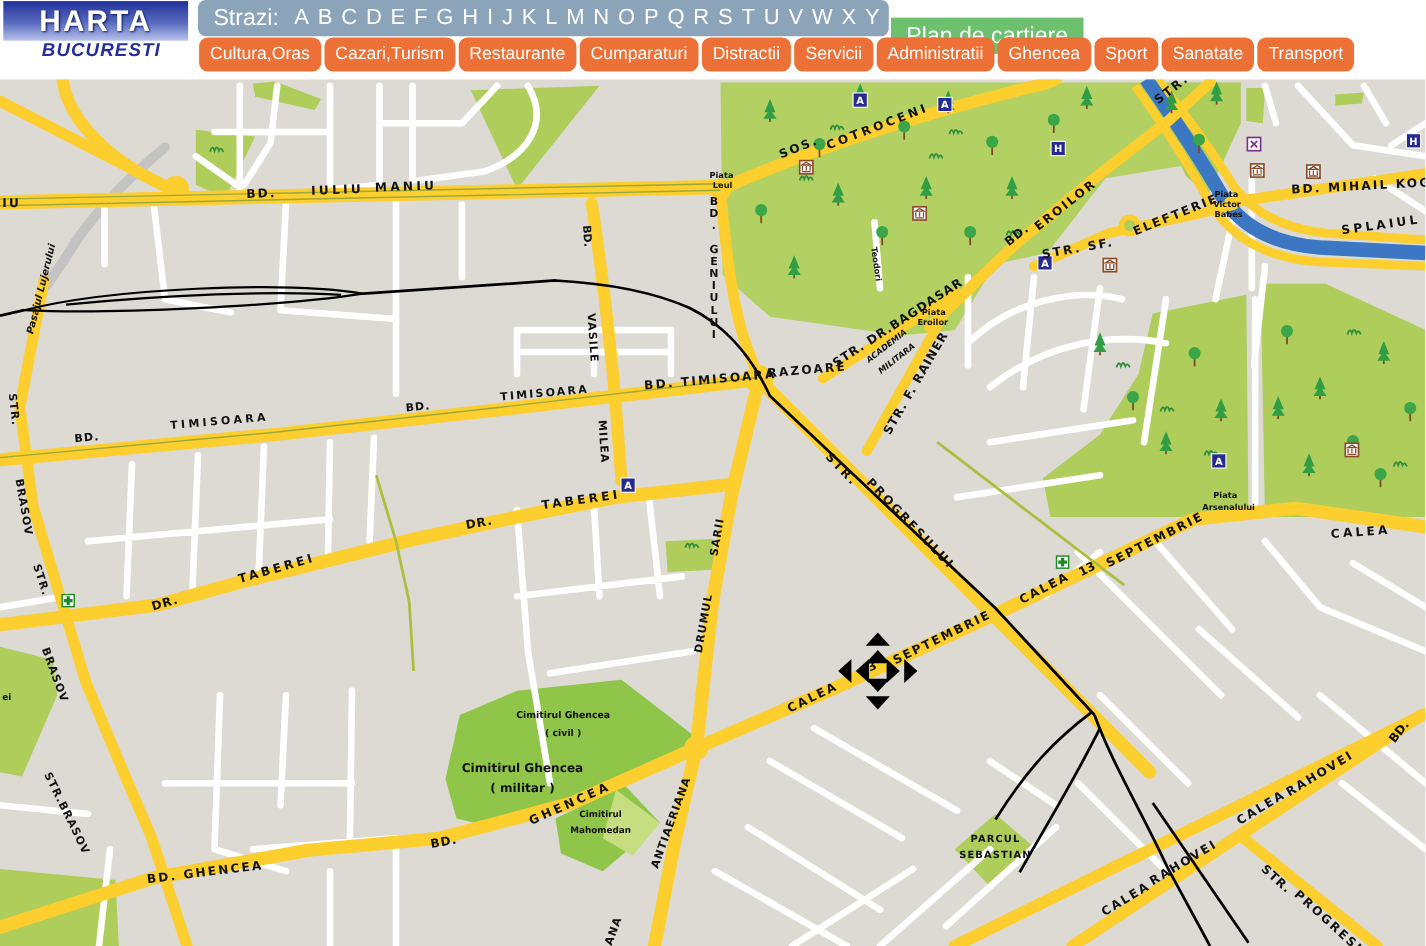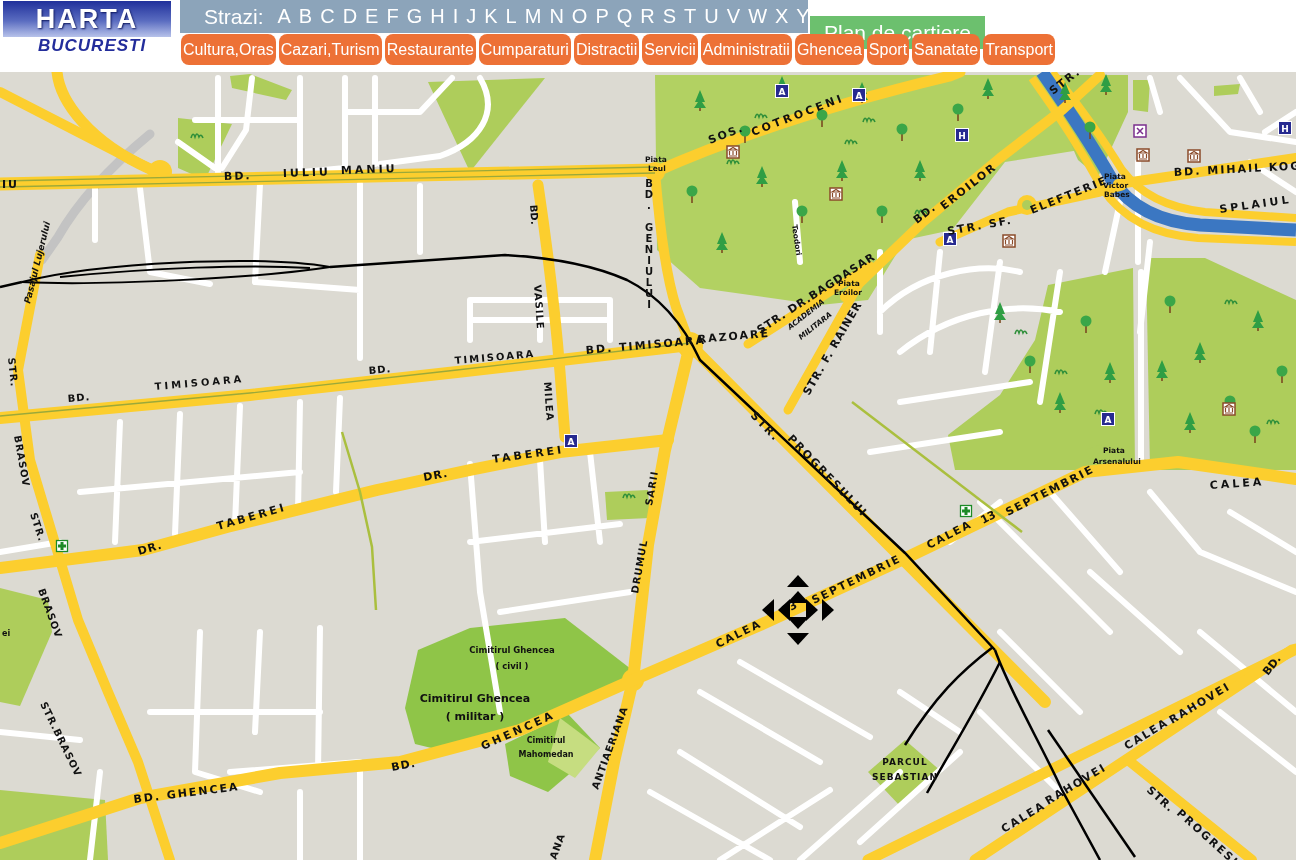--- a/index.html
+++ b/index.html
@@ -10,29 +10,29 @@
   .logo{position:absolute;left:0;top:0;width:179px;height:66px;background:#fff;}
   .logo-top{position:absolute;left:3px;top:1px;width:168px;height:36px;
             background:linear-gradient(#20309b,#5a6cc0 55%,#b7c2ea);
             display:flex;align-items:center;justify-content:center;}
   .logo-harta{color:#fff;font-weight:bold;font-size:27px;letter-spacing:2px;
               text-shadow:1px 1px 2px #101a60;}
   .logo-buc{position:absolute;left:38px;top:36px;color:#232d9b;font-weight:bold;
             font-style:italic;font-size:17px;letter-spacing:1px;}
   .row1{position:absolute;left:180px;top:0;height:33px;display:flex;}
   .strazi{width:628px;height:33px;background:#8ca4ba;color:#fff;display:flex;
-          align-items:center;padding-left:24px;box-sizing:border-box;}
+          align-items:center;padding-left:14px;box-sizing:border-box;border-radius:7px;}
   .strazi-label{font-size:21px;margin-right:10px;}
   .abc{display:flex;}
   .abc span{font-size:20px;margin:0 4px;cursor:pointer;}
   .topbtn{height:33px;display:flex;align-items:center;justify-content:center;
           color:#fff;font-size:21px;margin-left:2px;cursor:pointer;box-sizing:border-box;}
   .row2{position:absolute;left:181px;top:34px;height:31px;display:flex;gap:3px;}
   .tab{background:#ed7136;color:#fff;font-size:16px;display:flex;align-items:center;
-       padding:0 2px;border-radius:8px;cursor:pointer;white-space:nowrap;}
+       padding:0 10px;border-radius:8px;cursor:pointer;white-space:nowrap;}
   
   .mapwrap{position:absolute;left:0;top:72px;width:1296px;height:788px;}
   svg text.lbl{font-family:"DejaVu Sans",sans-serif;font-weight:bold;fill:#111;}
 </style>
 </head>
 <body>
 
 <div class="app">
 
   <div class="hdr">

